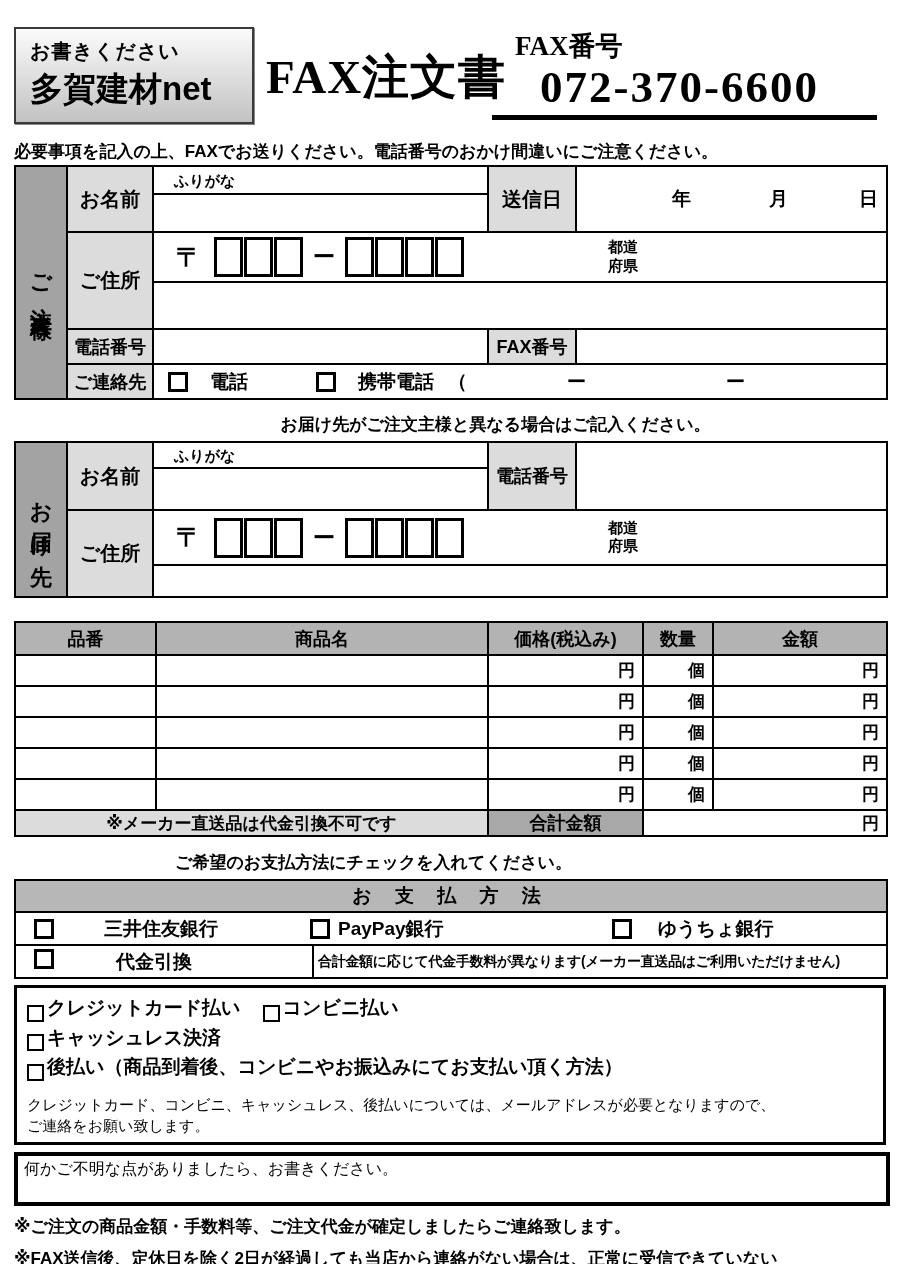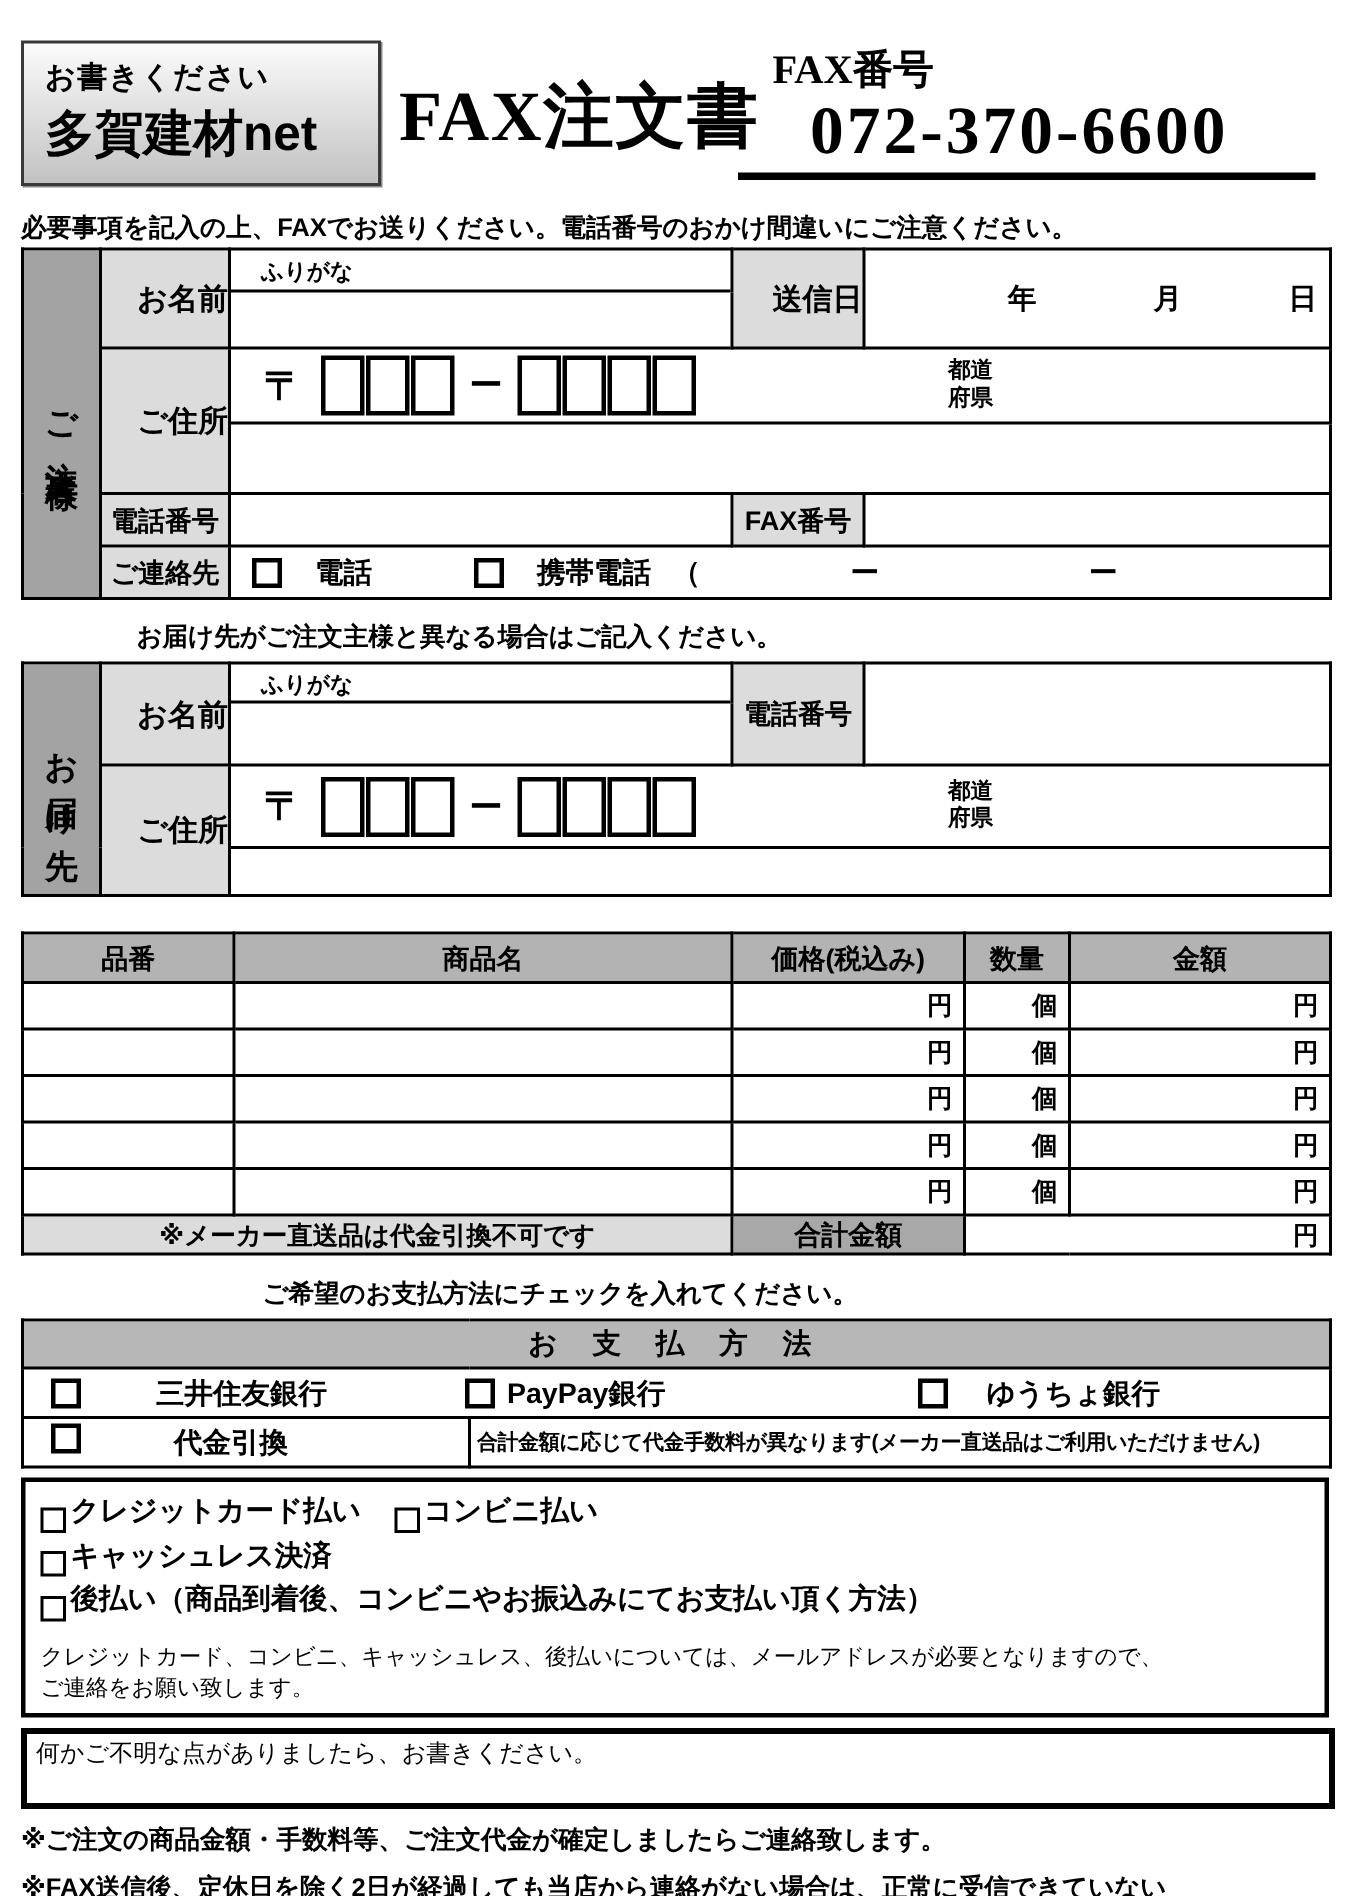--- a/index.html
+++ b/index.html
@@ -22,33 +22,33 @@
     margin-left:48px; letter-spacing:2px; line-height:1.0; margin-top:1px; }
 
   .instruction { margin:2px 0 0 14px; font-size:17px; font-weight:bold; }
 
   
   .formtable { border-collapse:collapse; table-layout:fixed; margin-left:14px; }
   .formtable td, .formtable th { border:2px solid #000; padding:0; vertical-align:middle; overflow:hidden; }
   .outer3 { border:2px solid #000; }
   .vhead { background:#a3a3a3; writing-mode:vertical-rl; text-orientation:upright;
     font-size:22px; font-weight:bold; text-align:center; letter-spacing:4px; }
-  .lbl { background:#dcdcdc; font-size:20px; font-weight:bold; text-align:right; }
+  .lbl { background:#dcdcdc; font-size:20px; font-weight:bold; text-align:center; }
   .lbl-sm { background:#dcdcdc; font-size:18px; font-weight:bold; text-align:center; }
   .furigana-cell { border-bottom-width:1px !important; font-size:15px; font-weight:bold;
     vertical-align:top; padding:3px 0 0 20px !important; }
   .thinb { border-bottom-width:1px !important; }
   .blank-cell { background:#fff; }
 
   
   .postal-wrap { position:relative; display:flex; align-items:center; height:100%; padding-left:22px; }
   .postal-mark { font-size:26px; font-weight:bold; margin-right:12px; }
   .pbox { width:29px; height:40px; border:3px solid #000; background:#fff; margin-right:1px; }
   .pdash { font-size:22px; font-weight:bold; margin:0 10px 0 9px; }
-  .pref { position:absolute; left:478px; top:50%; transform:translateY(-50%);
+  .pref { position:absolute; left:454px; top:50%; transform:translateY(-50%);
     font-size:15px; font-weight:bold; line-height:1.25; text-align:center; }
 
   
   .date-wrap { position:relative; height:100%; font-size:19px; font-weight:bold; }
   .date-wrap .u-year { position:absolute; left:95px; top:50%; transform:translateY(-50%); }
   .date-wrap .u-month { position:absolute; left:192px; top:50%; transform:translateY(-50%); }
   .date-wrap .u-day { position:absolute; right:8px; top:50%; transform:translateY(-50%); }
 
   
   .cb { display:inline-block; width:20px; height:20px; border:3px solid #000; background:#fff; vertical-align:middle; flex:none; }
@@ -167,21 +167,21 @@
           <span style="margin-left:22px">携帯電話</span>
           <span style="margin-left:14px">（</span>
           <span style="margin-left:100px">ー</span>
           <span style="margin-left:140px">ー</span>
         </div>
       </td>
     </tr>
   </tbody>
     </table>
 
-  <div class="sub-note" style="margin:13px 0 5px 91px;">お届け先がご注文主様と異なる場合はご記入ください。</div>
+  <div class="sub-note" style="margin:13px 0 5px 91px;text-align:center;">お届け先がご注文主様と異なる場合はご記入ください。</div>
 
   <table class="formtable outer3" style="width:872px;">
     <colgroup>
         <col style="width:52px">
         <col style="width:86px">
         <col style="width:335px">
         <col style="width:88px">
         <col style="width:311px">
       </colgroup>
     <tbody>

